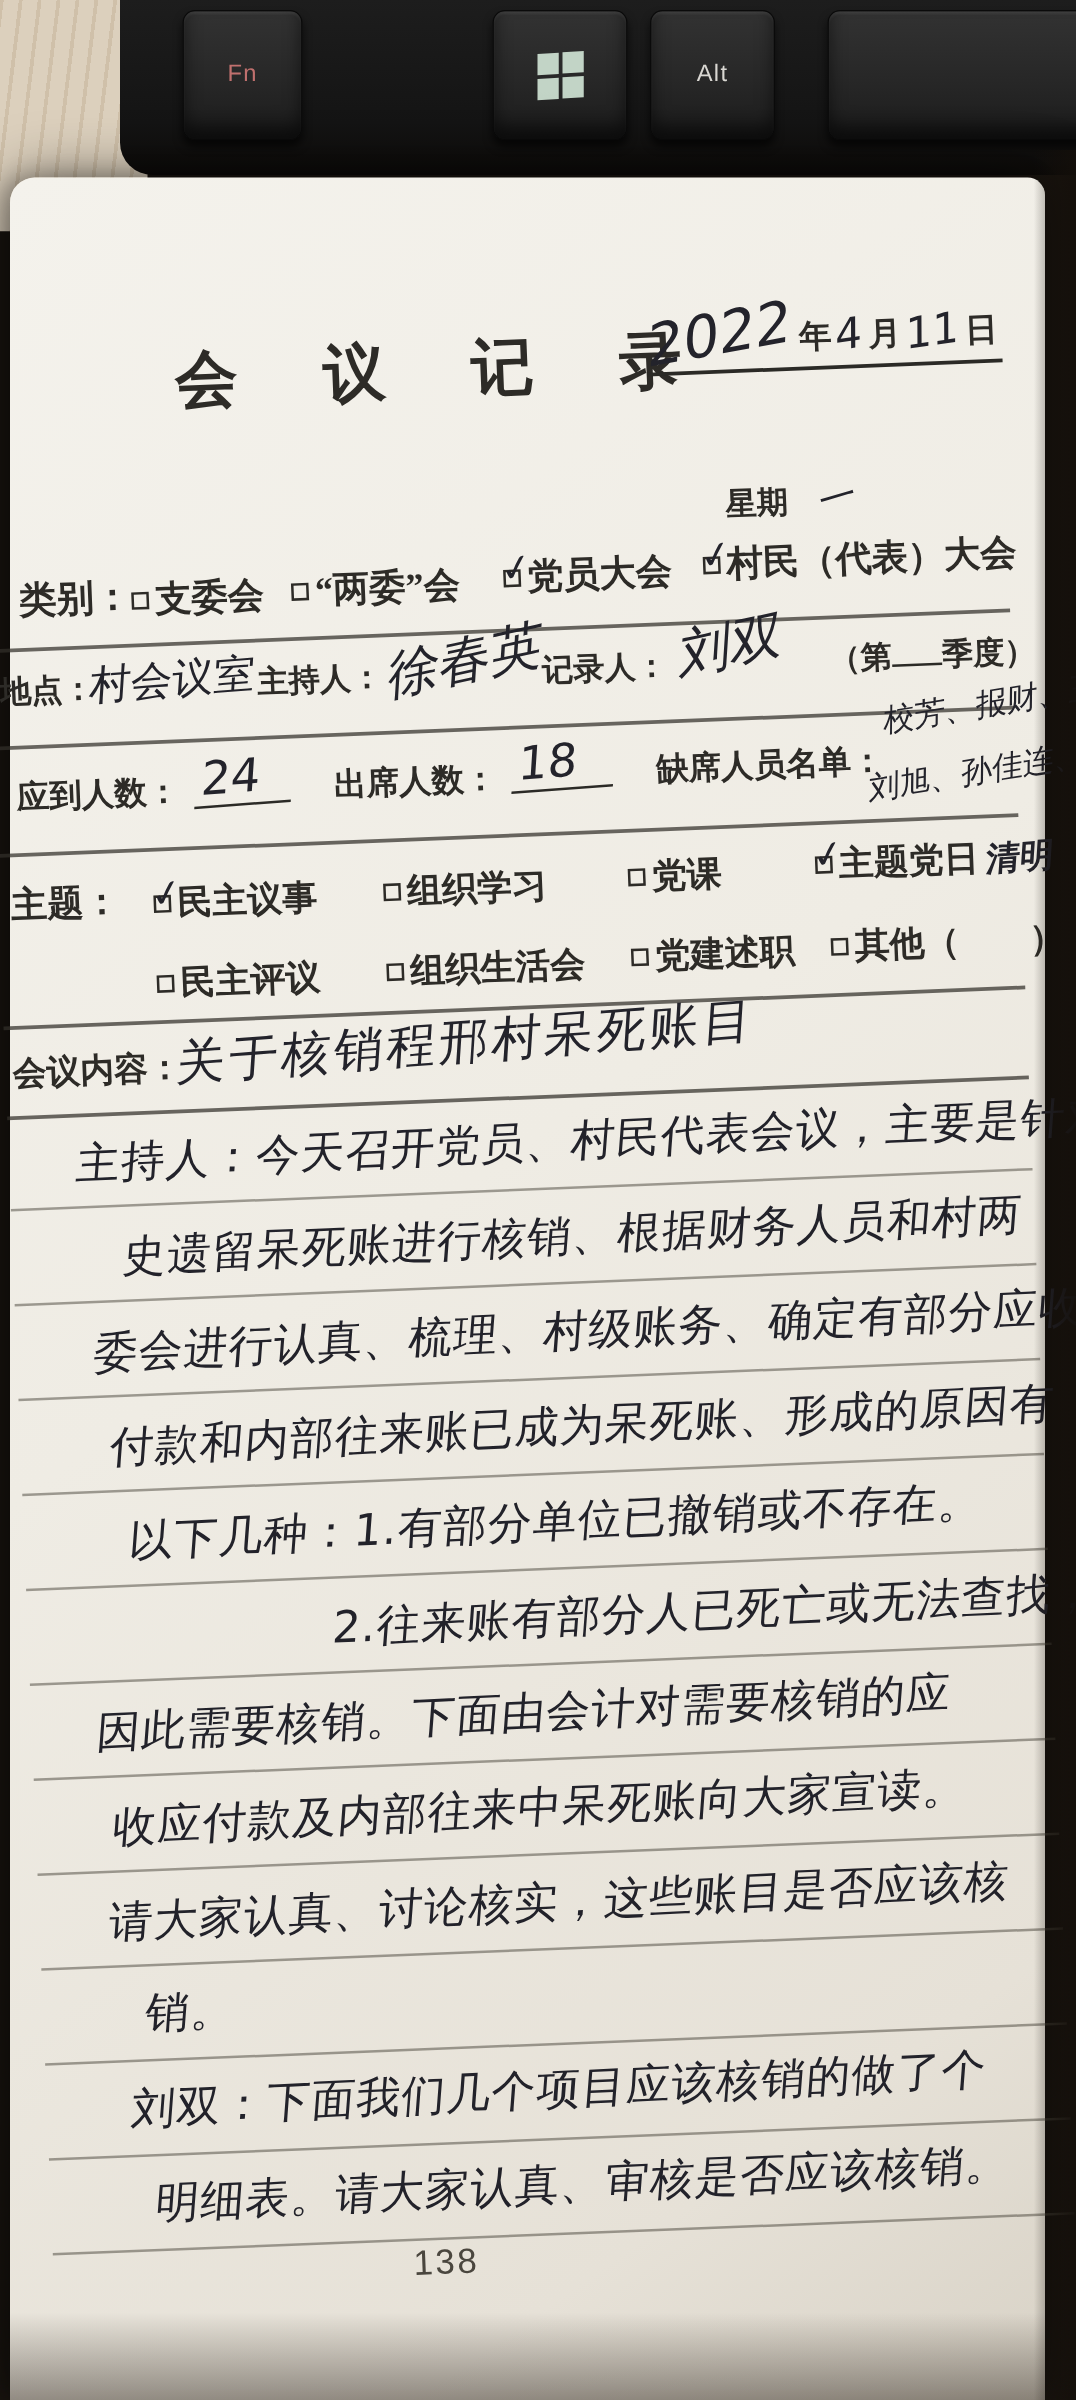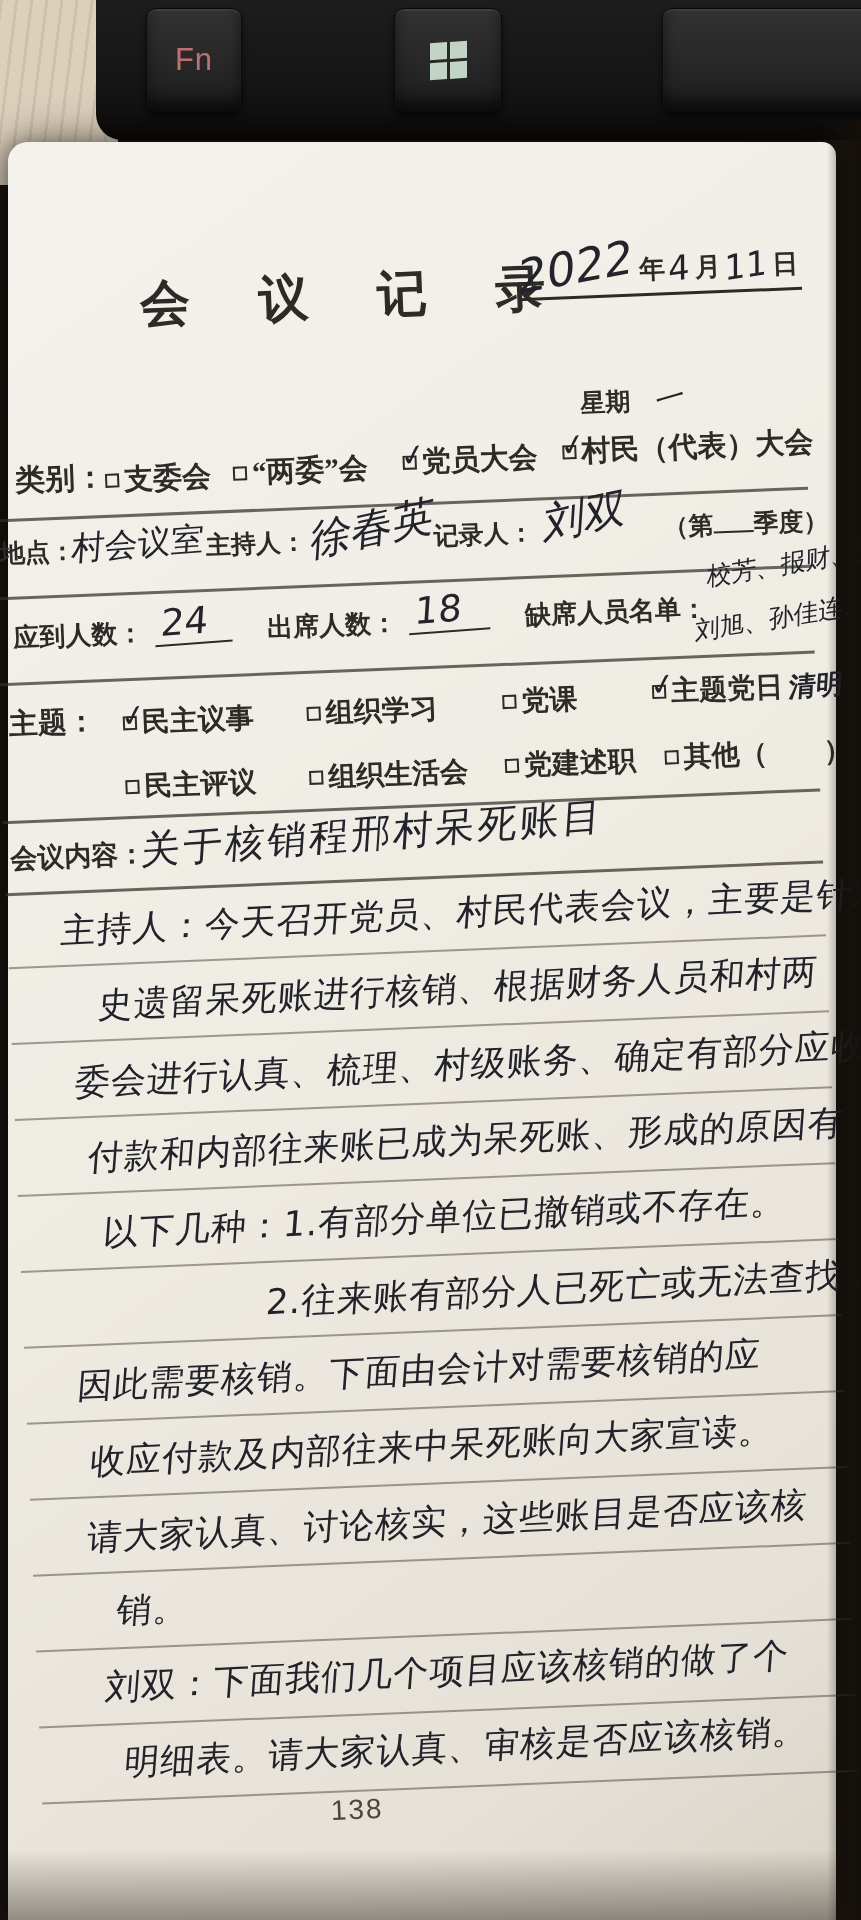--- a/index.html
+++ b/index.html
@@ -12,21 +12,21 @@
   .wood::after{ content:""; position:absolute; inset:0;
     background:repeating-linear-gradient(97deg, rgba(150,120,80,.18) 0 3px, transparent 3px 15px); }
   .keyboard { position:absolute; left:96px; top:0; width:765px; height:140px;
     background:linear-gradient(180deg,#1d1d1d,#141414 70%, #0d0b09);
     border-bottom-left-radius:26px; }
   .key { position:absolute; top:8px; height:104px; border-radius:10px;
     background:linear-gradient(180deg,#323232 0%, #272727 55%, #1c1c1c 100%);
     border:1px solid #0a0a0a;
     box-shadow:inset 0 -10px 14px rgba(0,0,0,.55), inset 0 2px 2px rgba(255,255,255,.08), 0 5px 7px rgba(0,0,0,.6);
     display:flex; align-items:center; justify-content:center;
-    color:#d9d7d2; font-size:31px; letter-spacing:1px; }
+    color:#d9d7d2; font-size:19px; letter-spacing:1px; }
   .key-fn { left:50px; width:96px; color:#c0706e; }
   .key-ctrl { left:166px; width:112px; }
   .key-win { left:298px; width:108px; }
   .key-alt { left:424px; width:100px; }
   .key-part { left:566px; width:220px; border-top-right-radius:0; border-bottom-right-radius:0; }
   .winlogo { display:grid; grid-template-columns:17px 17px; grid-template-rows:17px 17px;
     gap:3px; transform:skewY(-4deg); }
   .winlogo span { background:#cfe3d4; opacity:.92; }
 
   
@@ -88,20 +88,21 @@
   <div class="keyboard">
     <div class="key key-fn">Fn</div>
     <div class="key key-win">
       <span class="winlogo">
           <span></span>
           <span></span>
           <span></span>
           <span></span>
         </span>
     </div>
+    <div class="key key-alt">Alt</div>
     <div class="key key-part"></div>
   </div>
 
   <div class="page">
     <div class="content">
 
       <div class="title printed">会 议 记 录</div>
       <div class="date-row">
         <span class="hw y">2022</span>
         <span class="printed unit">年</span>

